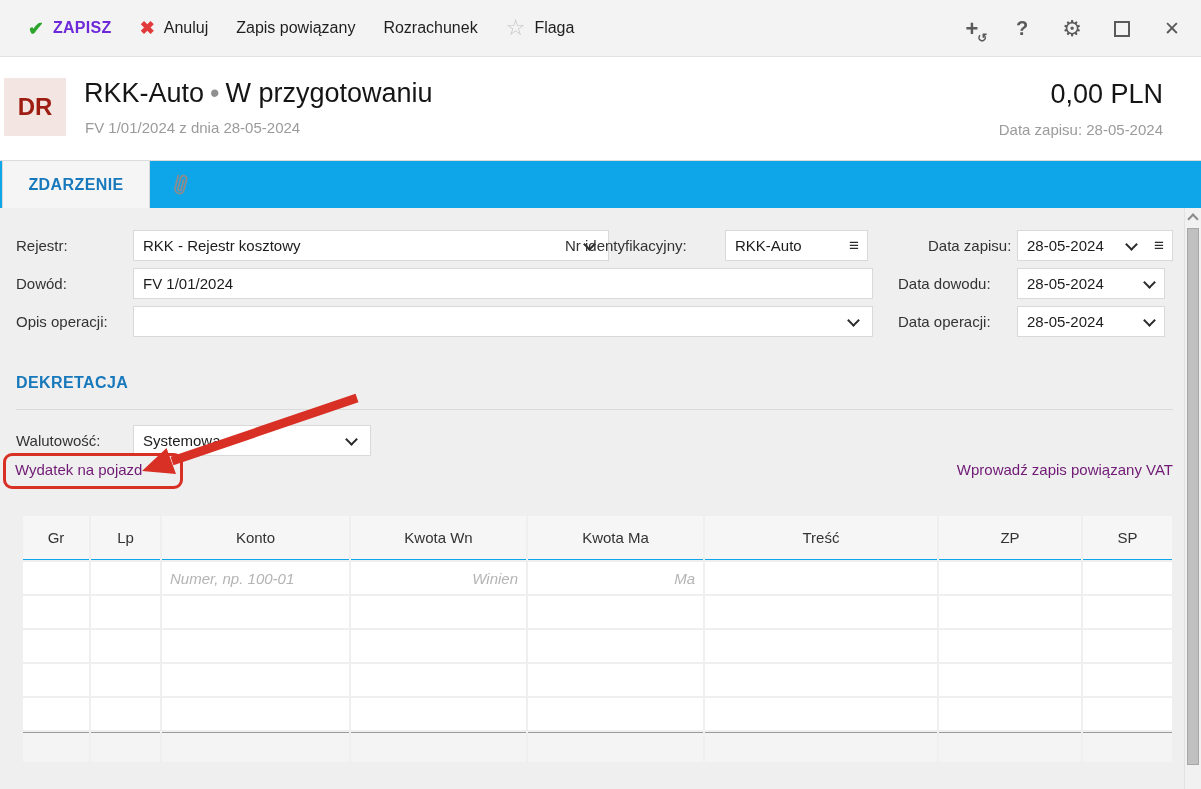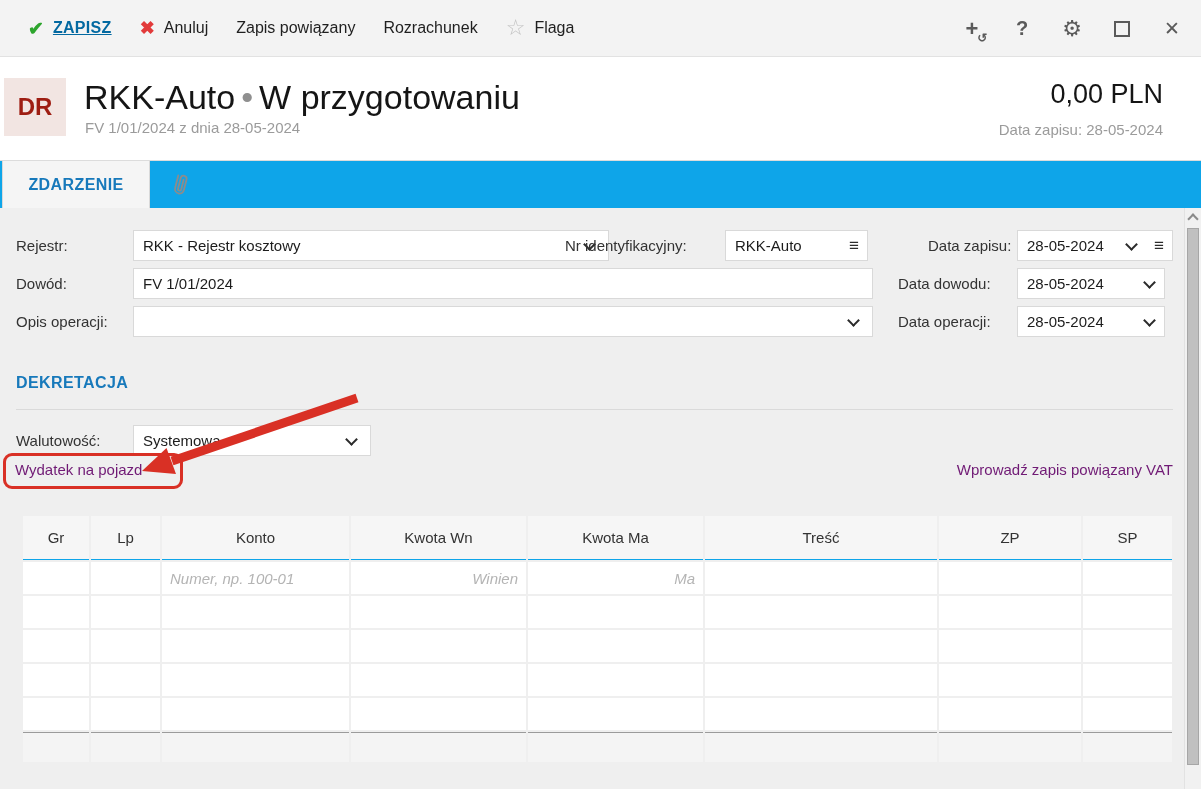--- a/index.html
+++ b/index.html
@@ -7,38 +7,38 @@
   body { font-family:"Liberation Sans", sans-serif; background:#fff; color:#222; }
   #app { position:relative; width:1201px; height:789px; background:#fff; outline:1px solid #c9c9c9; }
 
   
   .toolbar { position:absolute; left:0; top:0; width:1201px; height:57px;
              background:#f3f3f3; border-bottom:1px solid #e2e2e2;
              display:flex; align-items:center; padding-left:14px; }
   .tb-item { display:flex; align-items:center; gap:9px; font-size:16px; color:#1f1f1f;
              padding:0 14px; height:100%; cursor:default; }
   .ic-check { color:#2da52d; font-size:19px; font-weight:700; }
-  .tb-save-label { color:#0369a1; font-weight:700; letter-spacing:.3px;text-decoration:underline; }
+  .tb-save-label { color:#6d28d9; font-weight:700; letter-spacing:.3px; }
   .ic-x { color:#e23a3a; font-size:18px; font-weight:700; }
   .ic-star { color:#c3c3c3; font-size:22px; line-height:1; }
   .tb-right { position:absolute; right:10px; top:0; height:57px; display:flex; align-items:center; gap:12px; }
   .win-ic { width:38px; height:40px; display:flex; align-items:center; justify-content:center;
             color:#5a5a5a; font-size:20px; }
   .ic-plus-combo { position:relative; font-size:22px; font-weight:600; line-height:1; }
   .ic-plus-combo .mini { position:absolute; right:-9px; bottom:-4px; font-size:12px; font-weight:700; }
   .ic-help { font-size:20px; font-weight:600; }
   .ic-gear { font-size:22px; }
   .ic-max { width:16px; height:16px; border:2px solid #5a5a5a; display:inline-block; }
   .ic-close { font-size:19px; }
 
   
   .header { position:absolute; left:0; top:58px; width:1201px; height:102px; background:#fff; }
   .badge { position:absolute; left:4px; top:20px; width:62px; height:58px; background:#f2e5e2;
            color:#9e1d12; font-size:24px; font-weight:600; display:flex; align-items:center; justify-content:center; }
-  .title-line { position:absolute; left:84px; top:20px; font-size:34px; color:#151515; white-space:nowrap; }
+  .title-line { position:absolute; left:84px; top:20px; font-size:27px; color:#151515; white-space:nowrap; }
   .title-sep { color:#8f8f8f; padding:0 6px; }
   .subtitle { position:absolute; left:85px; top:61px; font-size:15px; color:#9b9b9b; }
   .amount { position:absolute; right:38px; top:21px; font-size:27px; color:#151515; }
   .save-date { position:absolute; right:38px; top:63px; font-size:15px; color:#9b9b9b; }
 
   
   .tabstrip { position:absolute; left:0; top:160px; width:1201px; height:48px; background:#0ea5e9;
               border-top:1px solid #dcdcdc; }
   .tab-active { position:absolute; left:2px; top:0; width:148px; height:48px; background:#f5f5f5;
                 border-left:1px solid #d9d9d9; border-right:1px solid #d9d9d9;

